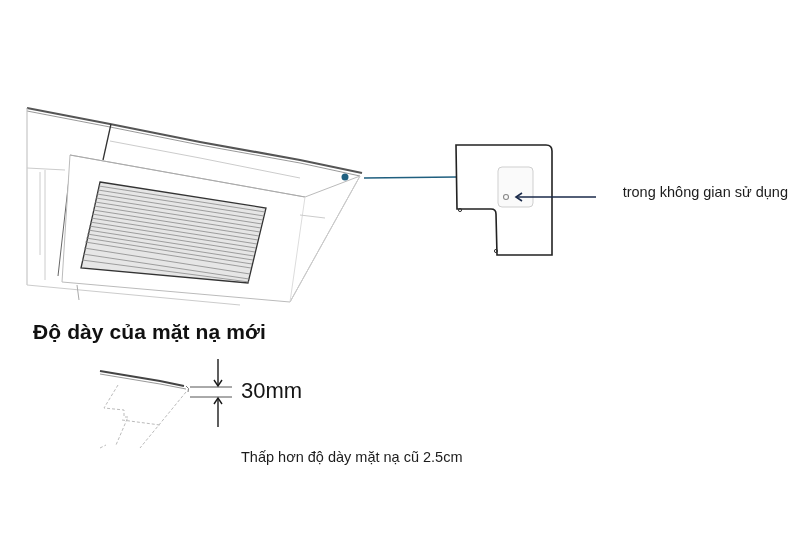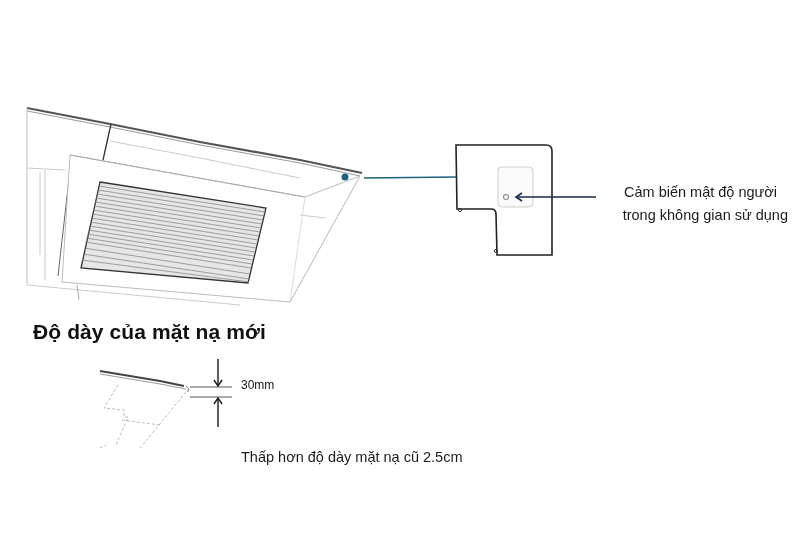--- a/index.html
+++ b/index.html
@@ -45,21 +45,21 @@
       top: 320px;
       font-size: 21px;
       font-weight: bold;
       color: #111111;
       letter-spacing: 0.1px;
     }
     .thickness-value {
       position: absolute;
       left: 241px;
       top: 378px;
-      font-size: 12px;
+      font-size: 22px;
       color: #151515;
     }
     .thickness-note {
       position: absolute;
       left: 241px;
       top: 402px;
       font-size: 14.5px;
       color: #1c1c1c;
       margin-top: 47px;
     }
@@ -151,21 +151,20 @@
 
     <line x1="218" y1="359" x2="218" y2="386" stroke="#1a1a1a" stroke-width="1.4"></line>
     <polyline points="214,380 218,386 222,380" fill="none" stroke="#1a1a1a" stroke-width="1.4"></polyline>
 
     <line x1="218" y1="398" x2="218" y2="427" stroke="#1a1a1a" stroke-width="1.4"></line>
     <polyline points="214,404 218,398 222,404" fill="none" stroke="#1a1a1a" stroke-width="1.4"></polyline>
   </g>
 </svg>
 
 <div class="sensor-label">
-  <span class="line1">Cảm biến mật độ người</span>
   <span class="line2">trong không gian sử dụng</span>
 </div>
 
 <div class="section-title">Độ dày của mặt nạ mới</div>
 
 <div class="thickness-value">30mm</div>
 
 <div class="thickness-note">Thấp hơn độ dày mặt nạ cũ 2.5cm</div>
 
 </body></html>

